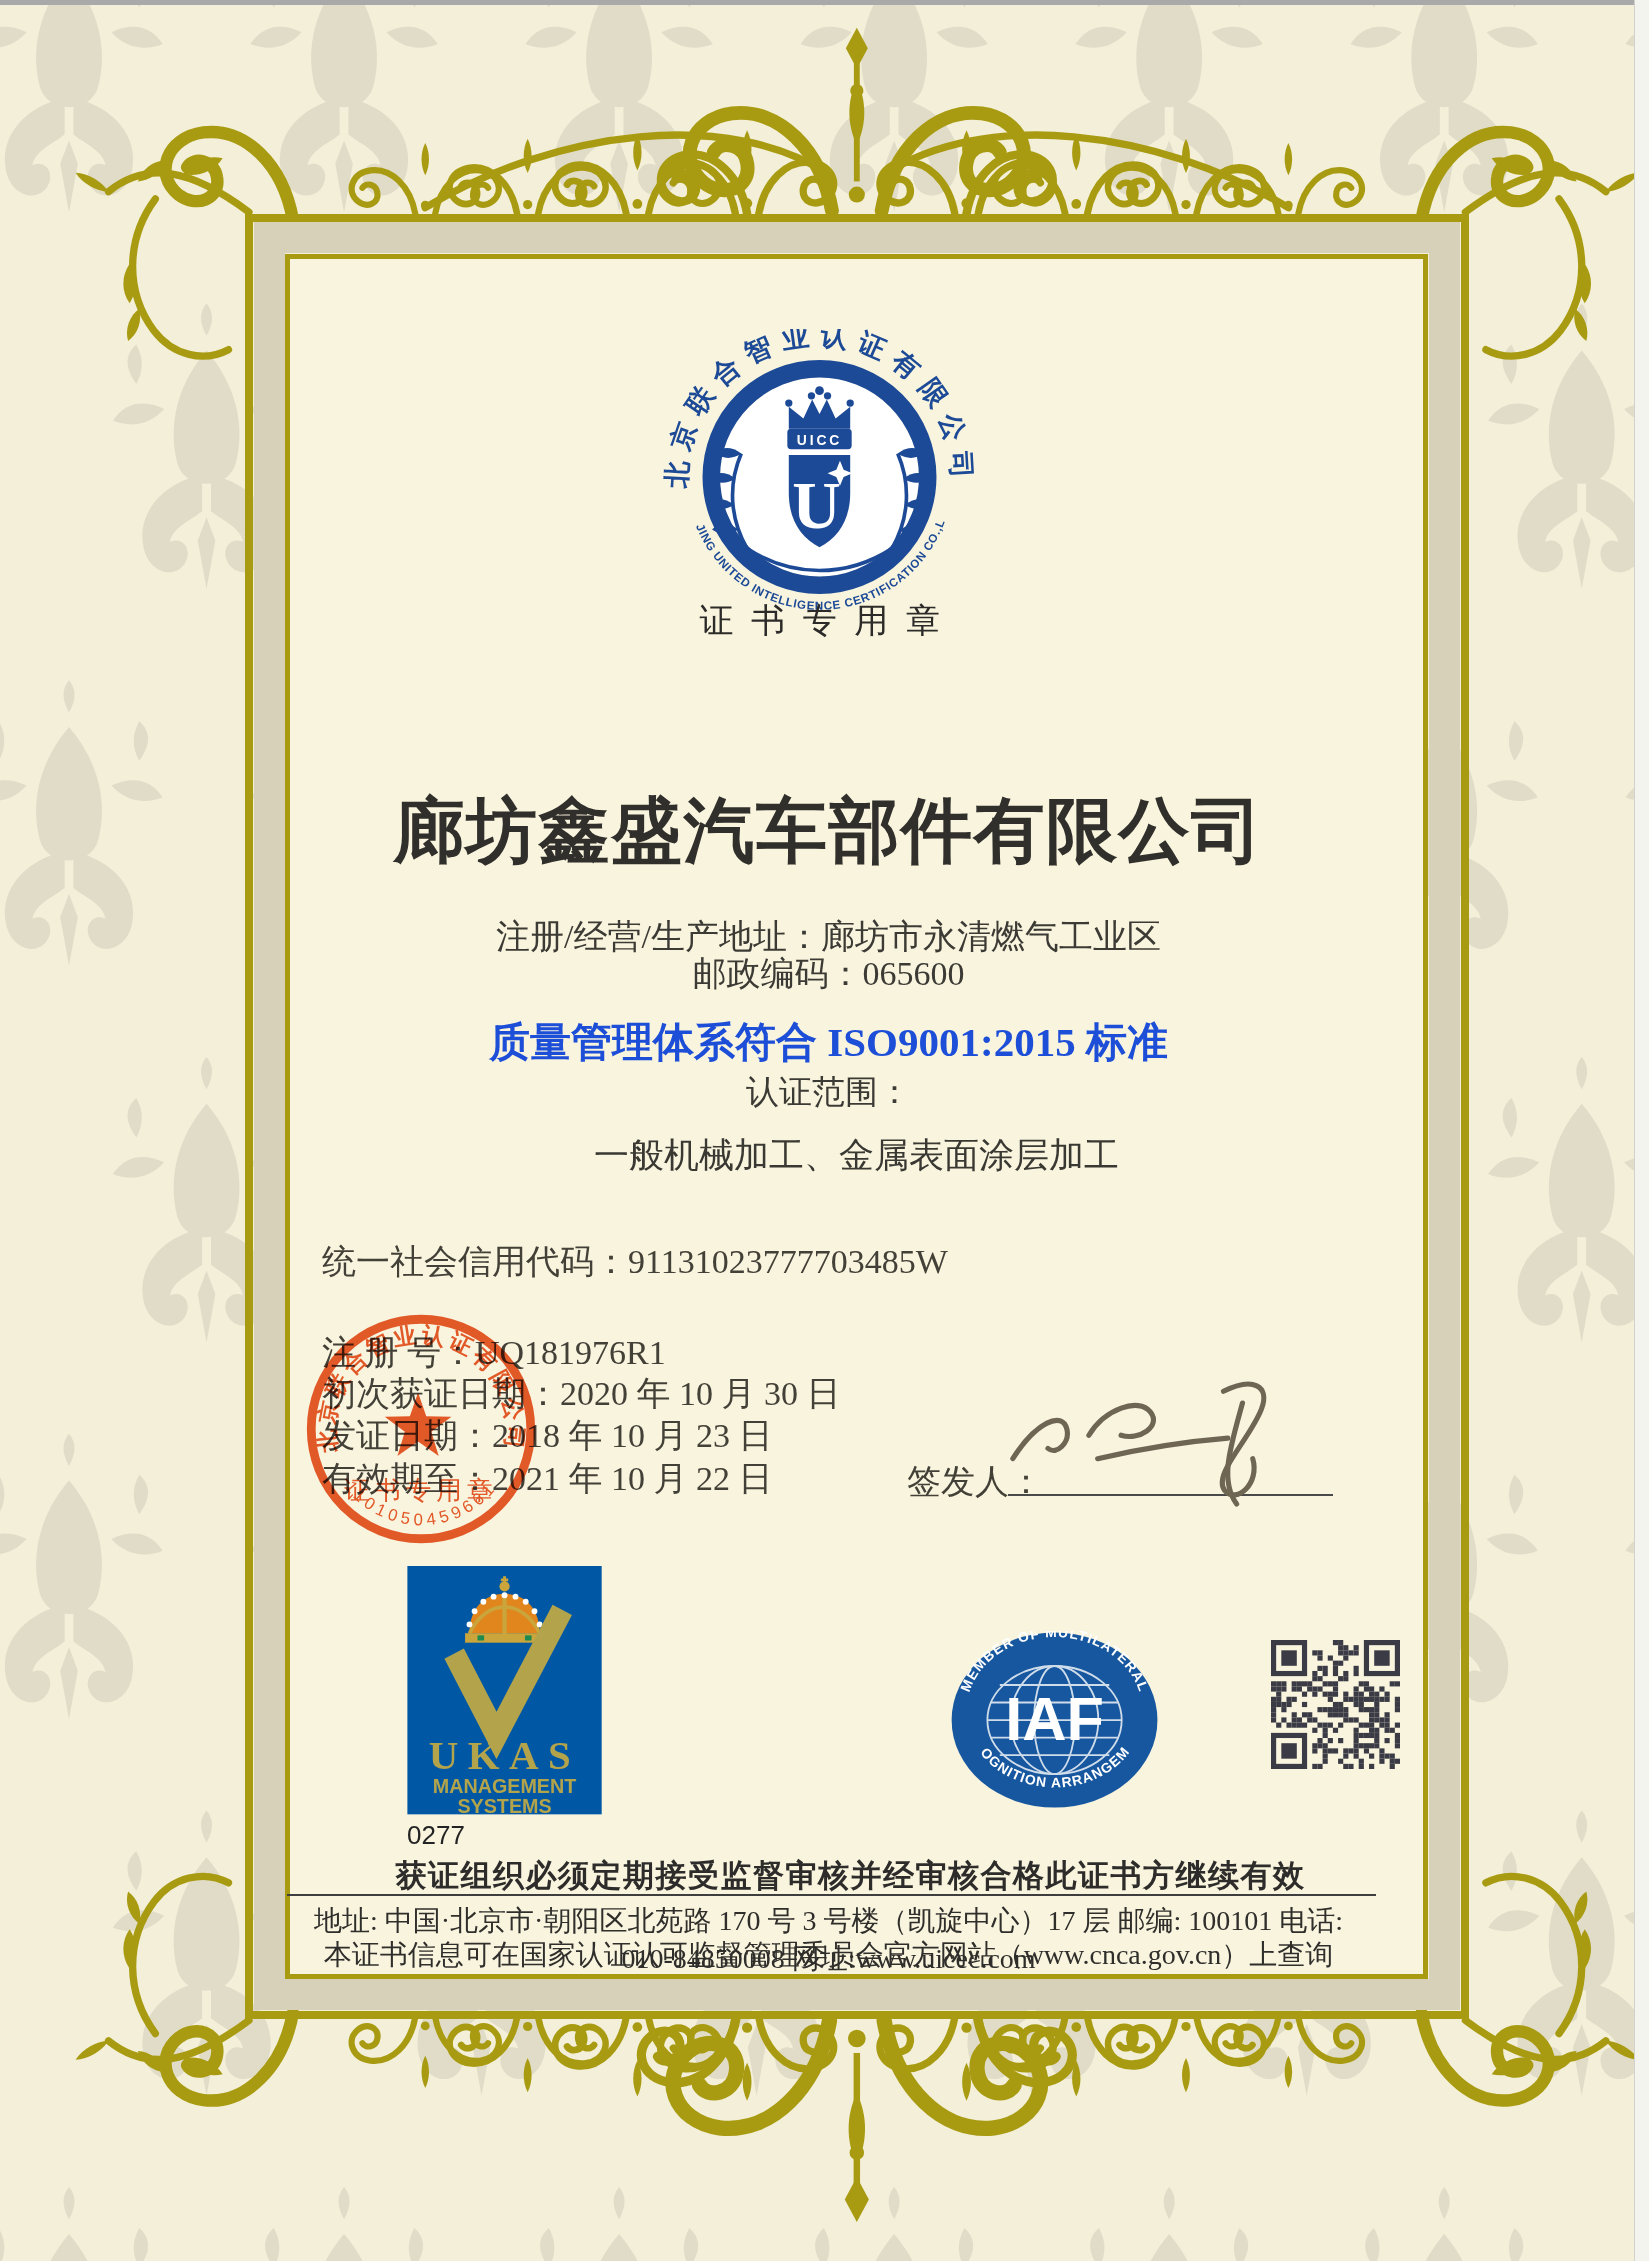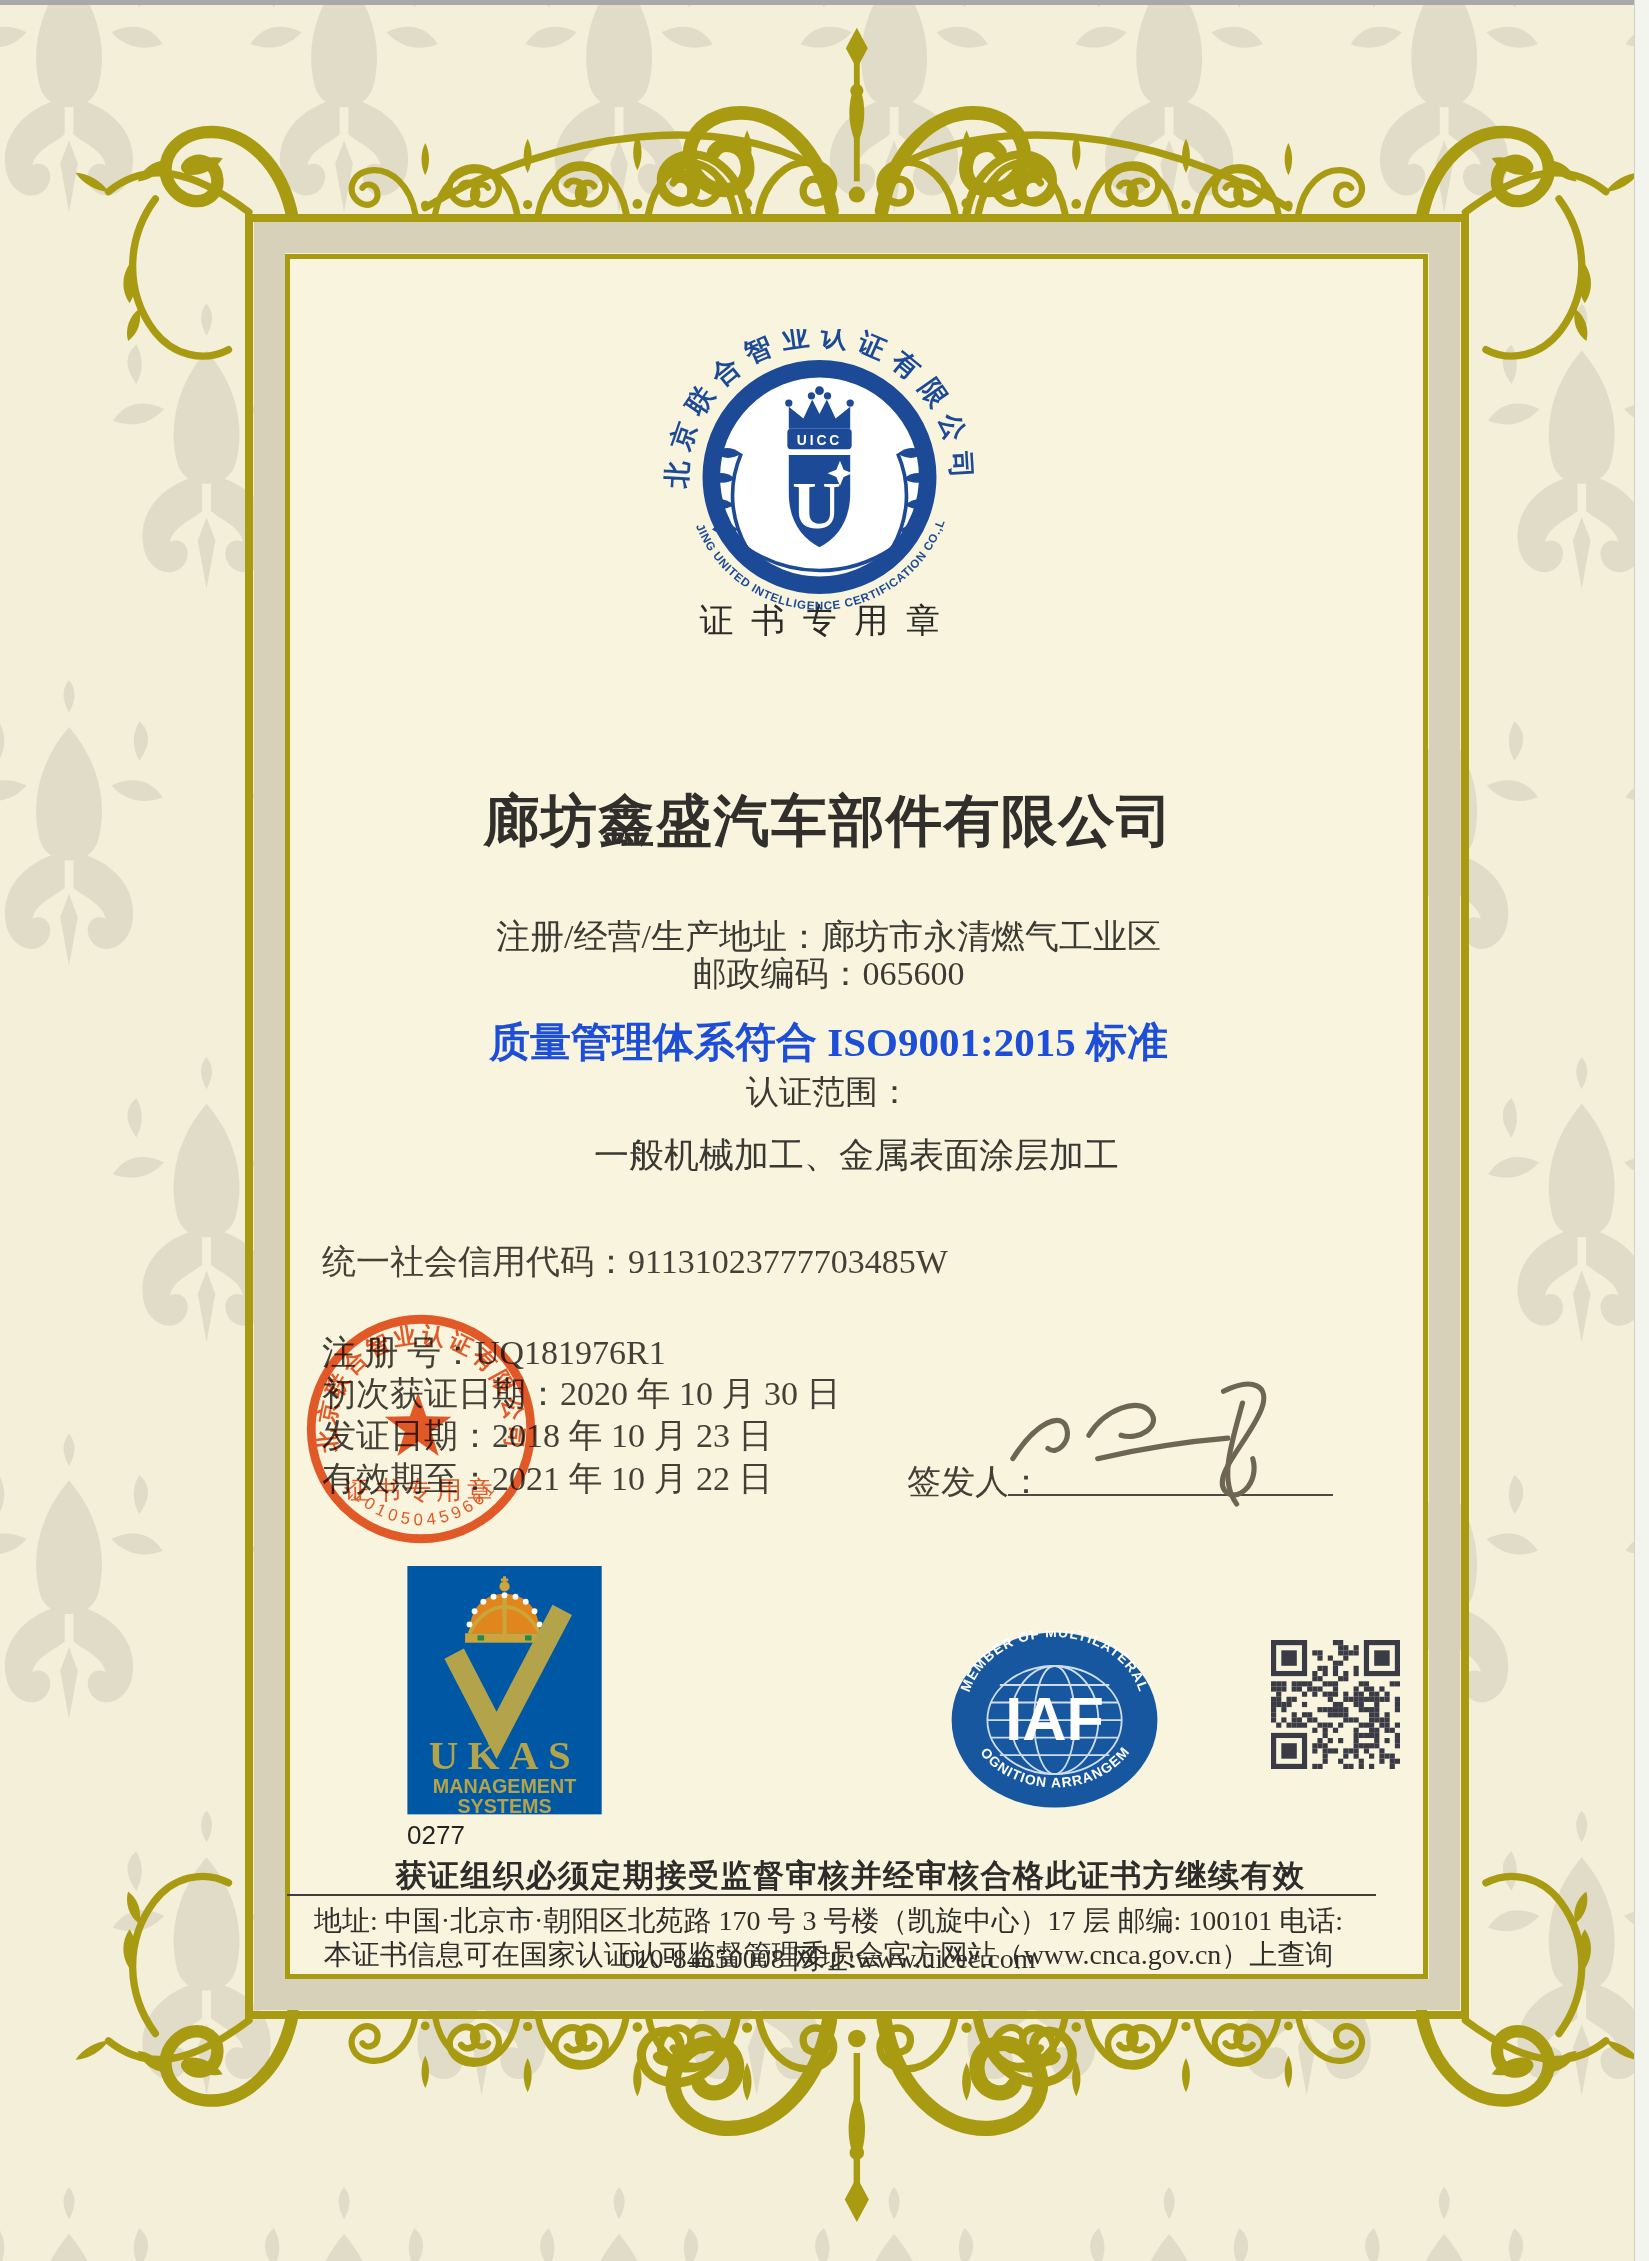--- a/index.html
+++ b/index.html
@@ -16,21 +16,21 @@
   .frame-outer{left:245px;top:214px;width:1224px;height:1805px;border:8.8px solid #a89b12;box-sizing:border-box;z-index:2;}
   .frame-band {left:254px;top:222px;width:1206px;height:1788px;border:31px solid #d6d1b8;box-sizing:border-box;z-index:2;}
   .frame-inner{left:285px;top:254px;width:1143px;height:1725px;border:5.9px solid #a89b12;box-sizing:border-box;background:#f8f4de;z-index:2;}
   
   .scan-top{left:0;top:0;width:1650px;height:5.1px;background:#a9a9a9;z-index:6;}
   .scan-right{left:1634px;top:0;width:15.4px;height:2261px;background:#f4f4ee;border-left:1.5px solid #d2d2cc;box-sizing:border-box;z-index:6;}
   
   .cx{left:291px;width:1075px;text-align:center;z-index:3;}
   .mgmt{top:598px;font-family:"Liberation Sans","DejaVu Sans",sans-serif;font-size:34px;letter-spacing:17.6px;color:#2c2b29;font-weight:500;}
   .title{top:685px;font-size:67px;font-weight:700;letter-spacing:3.7px;color:#312f2b;}
-  .company{top:784px;font-size:56px;font-weight:700;letter-spacing:1.5px;color:#312f2b;}
+  .company{top:784px;font-size:71px;font-weight:700;letter-spacing:1.5px;color:#312f2b;}
   .addr{top:914px;font-size:34px;color:#3c3a34;}
   .post{top:951px;font-size:34px;color:#3c3a34;}
   .standard{top:1015px;font-size:41px;font-weight:700;color:#1d4ed8;}
   .scope-label{top:1070px;font-size:33px;color:#3c3a34;}
   .scope{top:1132px;font-size:35px;color:#3a3832;margin-left:28px;}
   .info{left:322px;width:805px;font-size:34px;color:#434038;z-index:3;}
   .i1{top:1239px;} .i2{top:1330px;} .i3{top:1371px;} .i4{top:1413px;} .i5{top:1456px;}
   .signer{left:907px;top:1459px;font-size:34px;color:#434038;z-index:3;font-family:Liberation Serif, serif;}
   .sign-line{left:1008px;top:1494px;width:325px;height:2.2px;background:#4a4a4a;z-index:3;}
   .sig-svg{left:995px;top:1365px;z-index:4;}

